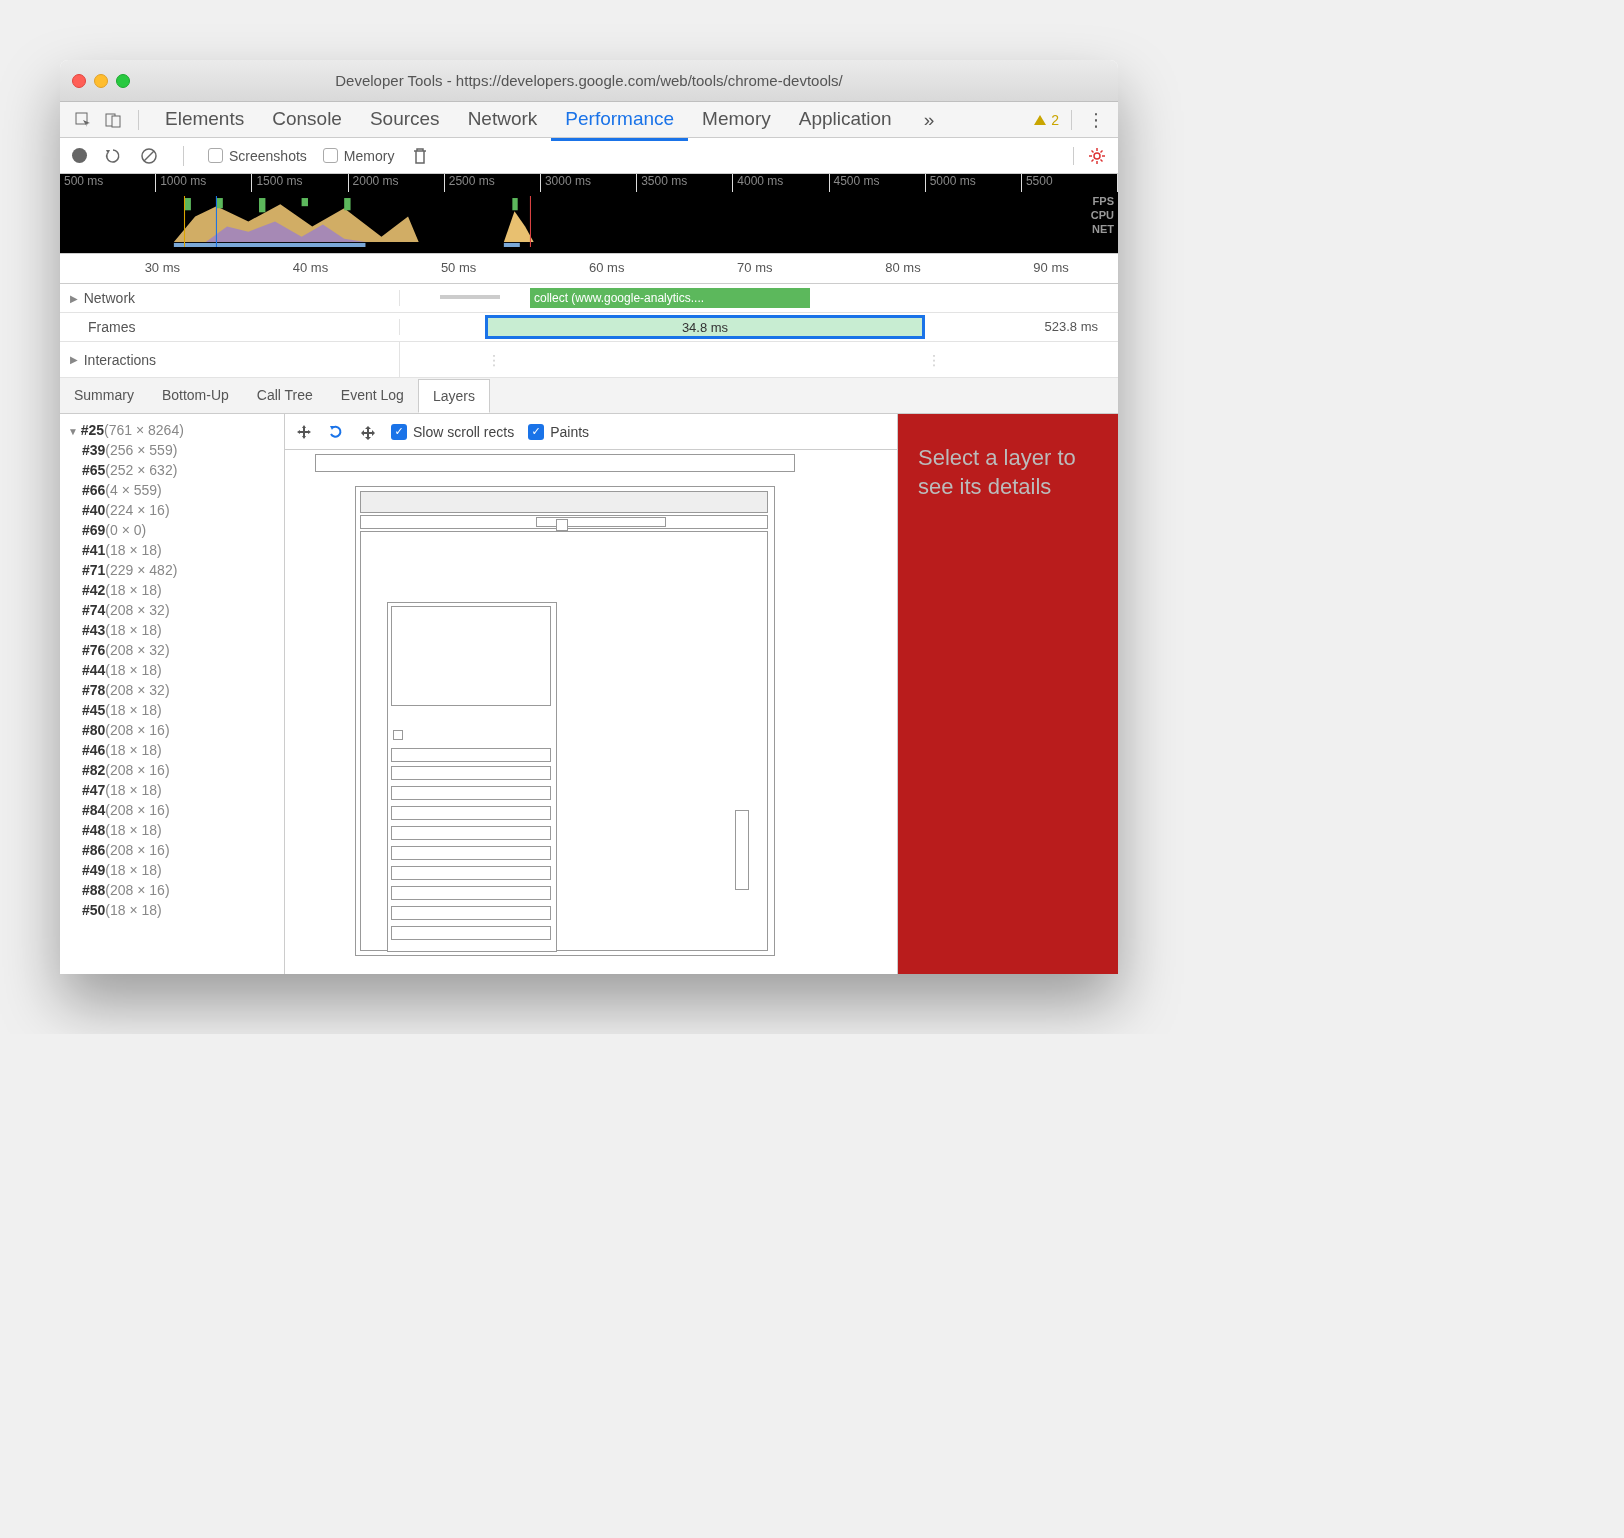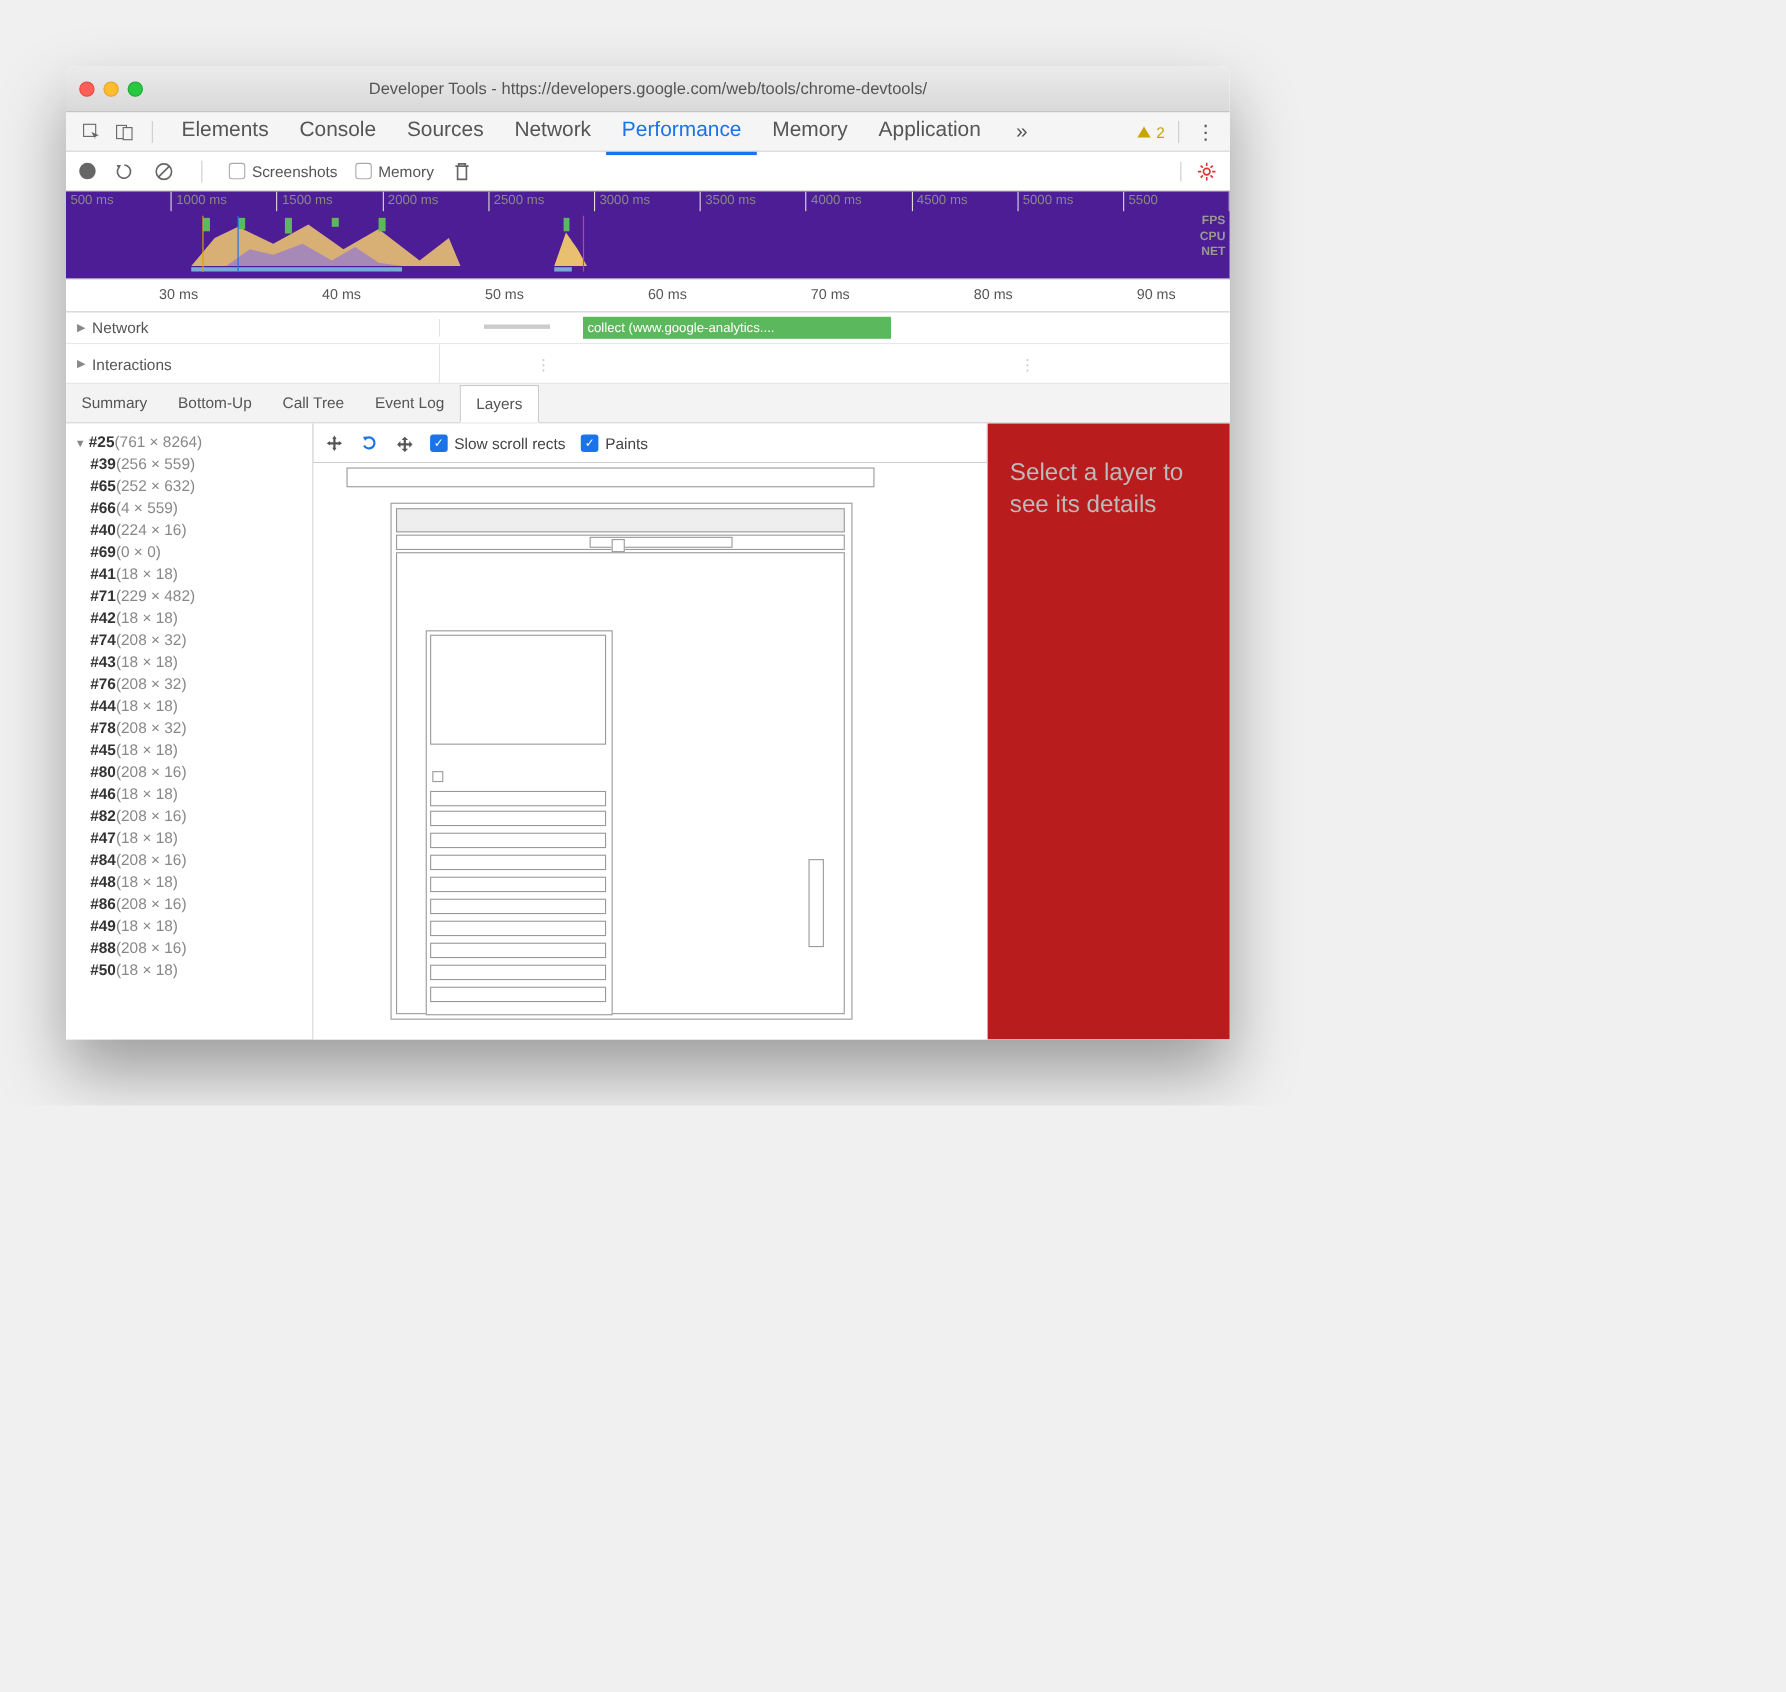--- a/index.html
+++ b/index.html
@@ -18,21 +18,21 @@
 .tab { padding: 8px 14px; color:#555; font-size:19px; cursor:pointer; }
 .tab.active { color:#1a73e8; border-bottom: 3px solid #1a73e8; margin-bottom:-1px; }
 .warn { margin-left:auto; color:#c9a500; display:flex; align-items:center; gap:5px; }
 .dots { width:24px; text-align:center; color:#555; font-size:18px; }
 .rec-bar { height:36px; border-bottom:1px solid #ccc; display:flex; align-items:center; padding:0 12px; gap:16px; background:#fff; }
 .rec-dot { width:15px; height:15px; border-radius:50%; background:#666; }
 .rb-icon { color:#666; width:20px; height:20px; display:flex; align-items:center; justify-content:center; }
 .cb { display:flex; align-items:center; gap:6px; color:#555; }
 .cbx { width:15px; height:15px; border:1px solid #aaa; border-radius:3px; }
 .gearred { margin-left:auto; color:#d33; border-left:1px solid #ccc; padding-left:14px; }
-.overview { height:80px; background:#4c1d95; border-bottom:1px solid #ccc; position:relative; overflow:hidden; }
+.overview { height:80px; background:#000000; border-bottom:1px solid #ccc; position:relative; overflow:hidden; }
 .ov-ticks { position:absolute; top:0; left:0; right:0; height:18px; display:flex; color:#888; font-size:12px; }
 .ov-tick { flex:1; border-right:1px solid #ddd; padding-left:4px; }
 .ov-labels { position:absolute; right:4px; top:20px; text-align:right; color:#999; font-size:11px; line-height:14px; font-weight:600; }
 .ov-graph { position:absolute; left:50px; right:50px; top:22px; bottom:6px; }
 .timeline { height:30px; border-bottom:1px solid #ccc; display:flex; background:#fff; position:relative; }
 .tl-tick { position:absolute; top:6px; color:#555; font-size:13px; }
 .detail-row { min-height:28px; border-bottom:1px solid #e3e3e3; display:flex; align-items:center; background:#fff; font-size:14px; }
 .dr-label { width:340px; padding-left:10px; display:flex; align-items:center; gap:6px; color:#555; border-right:1px solid #e3e3e3; height:100%; }
 .arrow { font-size:10px; color:#888; }
 .dr-body { flex:1; position:relative; height:28px; }
@@ -204,20 +204,30 @@
     <div class="dr-label">
         <span class="arrow">▶</span>
         <span>Network</span>
       </div>
     <div class="dr-body">
       <div style="position:absolute;left:40px;top:11px;width:60px;height:4px;background:#ccc;"></div>
       <div class="bar-green" style="left:130px;width:280px;">collect (www.google-analytics....</div>
     </div>
   </div>
 
+  <div class="detail-row">
+    <div class="dr-label">
+        <span style="width:12px;"></span>
+        <span>Frames</span>
+      </div>
+    <div class="dr-body">
+      <div class="bar-lightgreen" style="left:85px;width:440px;">34.8 ms</div>
+      <div class="frames-val">523.8 ms</div>
+    </div>
+  </div>
 
   <div class="detail-row" style="height:36px;">
     <div class="dr-label">
         <span class="arrow">▶</span>
         <span>Interactions</span>
       </div>
     <div class="dr-body">
       <div style="position:absolute;left:87px;top:6px;color:#ccc;">⋮</div>
       <div style="position:absolute;left:527px;top:6px;color:#ccc;">⋮</div>
     </div>

